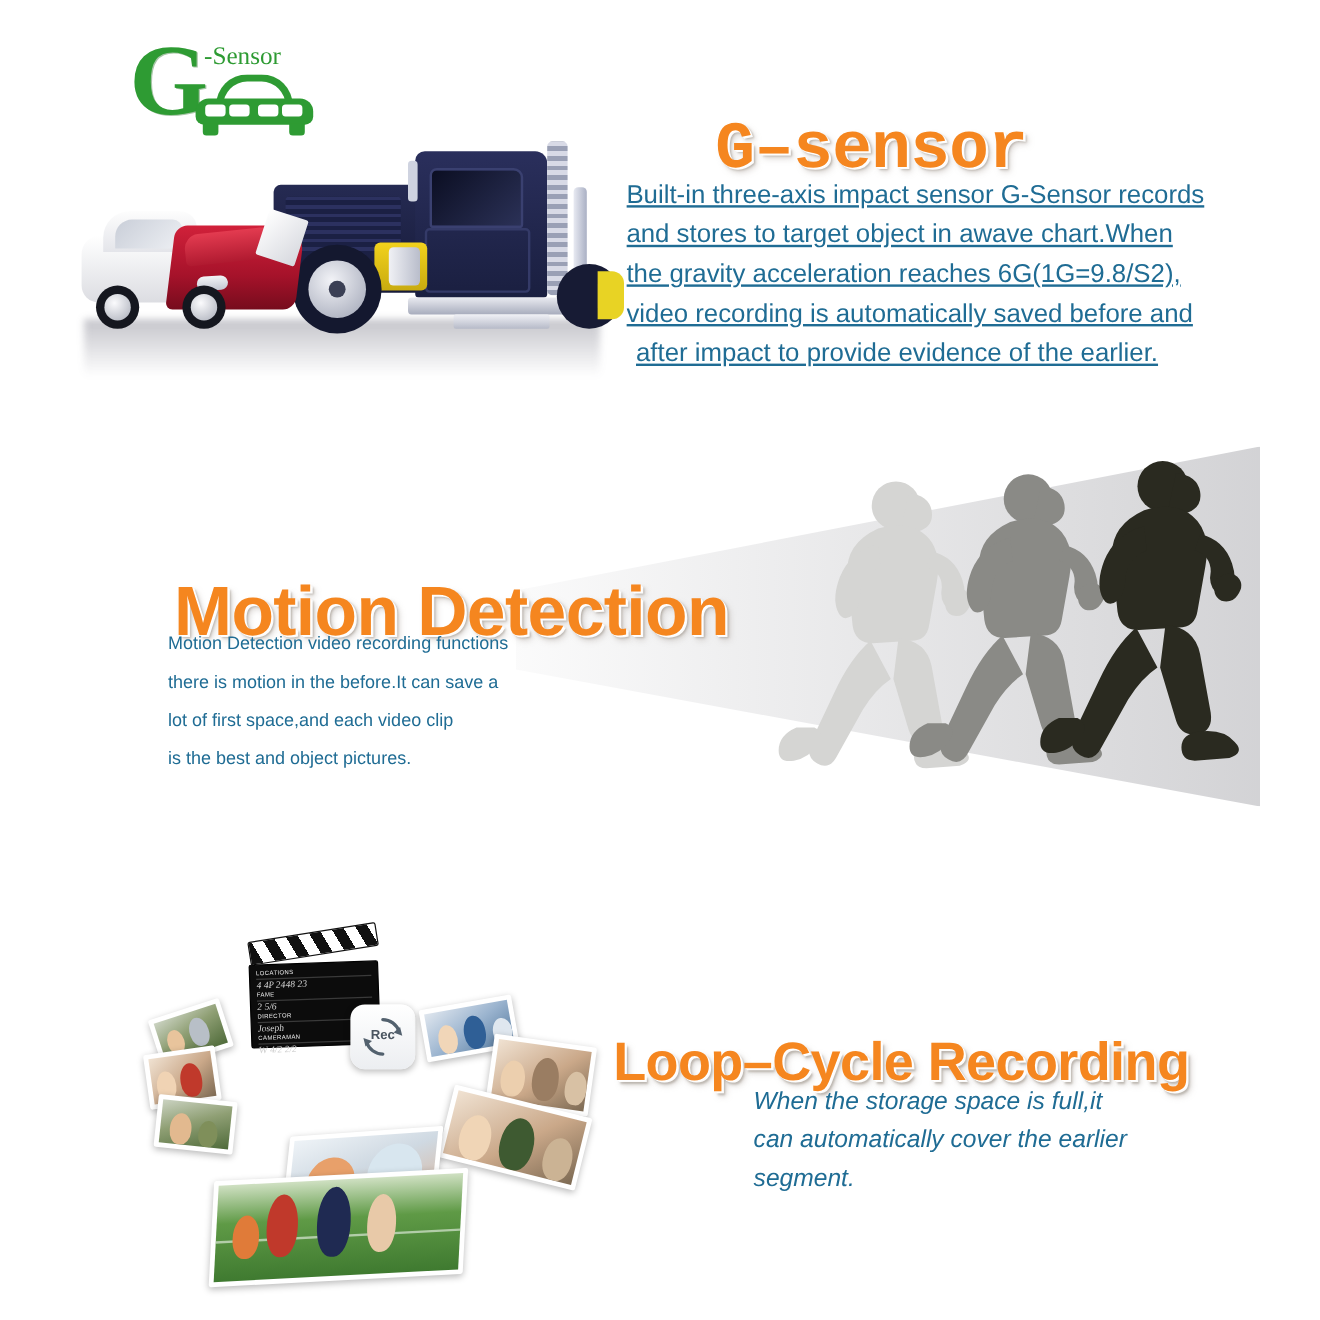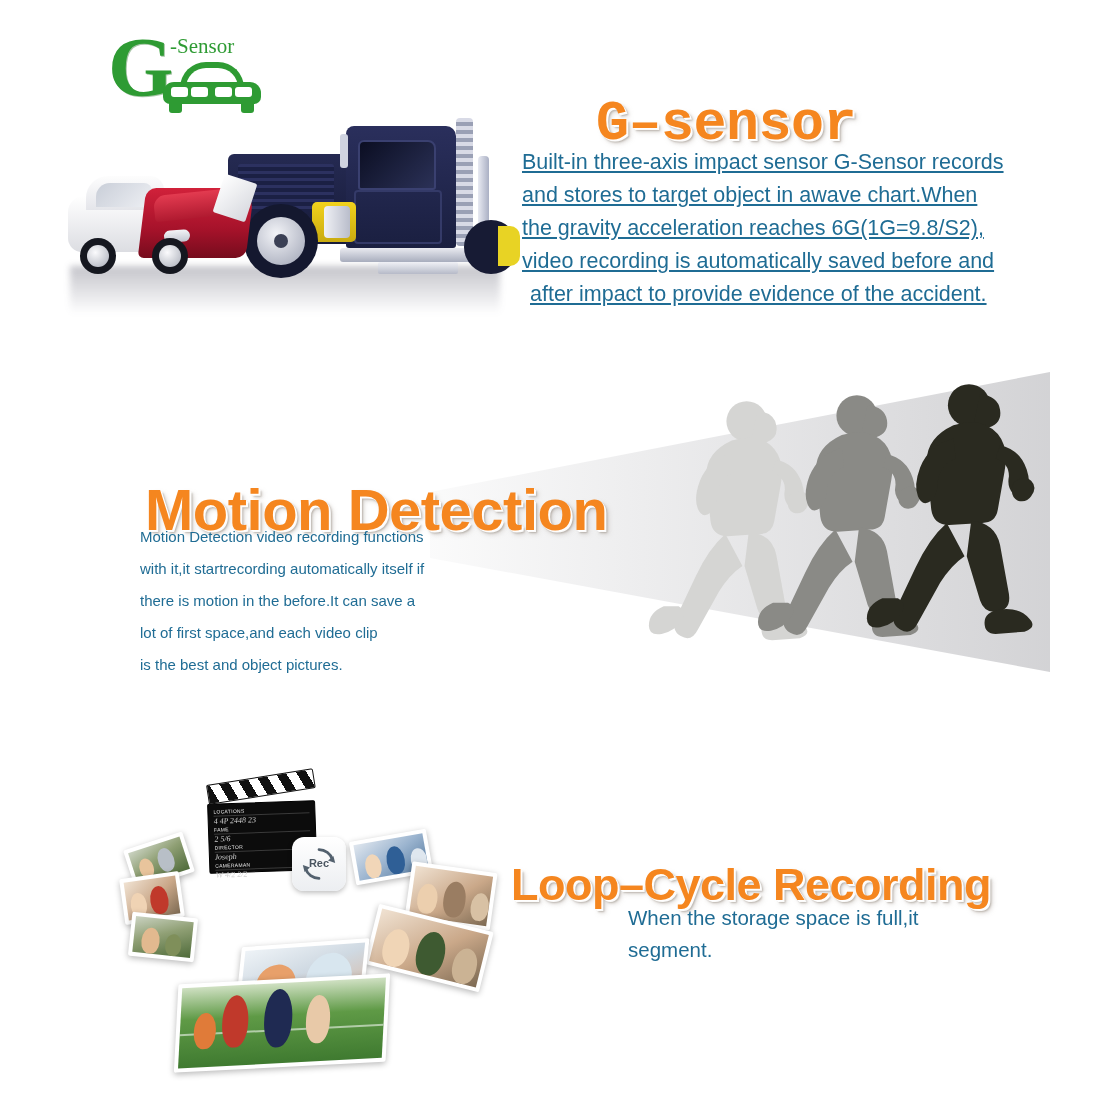--- a/index.html
+++ b/index.html
@@ -378,21 +378,21 @@
     </div>
   </div>
 
   <h1 class="feature-heading" style="left:596px; top:56px; font-size:55px;font-family:Liberation Mono, monospace;">G–sensor</h1>
 
   <div class="feature-body" style="left:522px; top:146px; font-size:21.5px; line-height:33px; width:500px; overflow:hidden;text-decoration:underline;">
     <span class="line">Built-in three-axis impact sensor G-Sensor records</span>
     <span class="line">and stores to target object in awave chart.When</span>
     <span class="line">the gravity acceleration reaches 6G(1G=9.8/S2),</span>
     <span class="line">video recording is automatically saved before and</span>
-    <span class="line" style="padding-left:8px;">after impact to provide evidence of the accident.</span>
+    <span class="line" style="padding-left:8px;">after impact to provide evidence of the earlier.</span>
   </div>
 
   <div class="motion-wedge"></div>
 
   <div class="runner" style="left:620px; top:398px; width:215px; height:255px;">
     <svg viewBox="0 0 200 240" xmlns="http://www.w3.org/2000/svg" aria-hidden="true">
       <g fill="#d5d5d3">
         <circle cx="118" cy="22" r="19"></circle>
         <path d="M128 12 q16 2 18 14 q2 12 -10 16 q-8 3 -14 -2 z"></path>
         <path d="M104 40 q26 -8 40 8 q10 12 6 34 l-6 34 q-2 12 -14 12 l-30 2 q-14 0 -16 -14 l-4 -40 q-2 -24 24 -36 z"></path>
@@ -438,21 +438,20 @@
         <path d="M146 206 q18 -2 26 8 q8 8 -4 12 l-26 2 q-10 0 -10 -10 q0 -10 14 -12 z"></path>
         <path d="M40 196 q-14 6 -14 18 q0 10 12 8 q12 -2 20 -14 q4 -8 -4 -12 z"></path>
       </g>
     </svg>
   </div>
 
   <h1 class="feature-heading" style="left:145px; top:437px; font-size:58px;">Motion Detection</h1>
 
   <div class="feature-body" style="left:140px; top:521px; font-size:15px; line-height:32px;">
     <span class="line">Motion Detection video recording functions</span>
-    <span class="line">with it,it startrecording automatically itself if</span>
     <span class="line"> there is motion in the before.It can save a</span>
     <span class="line">lot of first space,and each video clip</span>
     <span class="line">is the best and object pictures.</span>
   </div>
 
   <div id="sec-loop-art">
 
     <div class="photo" style="left:8px; top:65px; width:62px; height:42px; transform:rotate(-18deg);">
       <div class="inner ph-people">
         <div class="blob" style="left:6px; top:10px; width:14px; height:20px; background:#e8c49c;"></div>
@@ -530,18 +529,19 @@
         <div class="blob" style="left:42px; top:10px; width:26px; height:52px; background:#c0392b;"></div>
         <div class="blob" style="left:84px; top:6px; width:28px; height:58px; background:#1f2a52;"></div>
         <div class="blob" style="left:126px; top:14px; width:24px; height:48px; background:#e8c9a8;"></div>
         <div class="blob" style="left:14px; top:26px; width:22px; height:36px; background:#e07b39;"></div>
       </div>
     </div>
   </div>
 
   <h1 class="feature-heading" style="left:511px; top:829px; font-size:45px;">Loop–Cycle Recording</h1>
 
-  <div class="feature-body" style="left:628px; top:902px; font-size:20.5px; line-height:32px;">
+  <div class="feature-body" style="left:628px; top:902px; font-size:20.5px; line-height:32px;font-style:italic;">
     <span class="line">When the storage space is full,it</span>
+    <span class="line">can automatically cover the earlier</span>
     <span class="line">segment.</span>
   </div>
 
 </div>
 
 </body></html>

